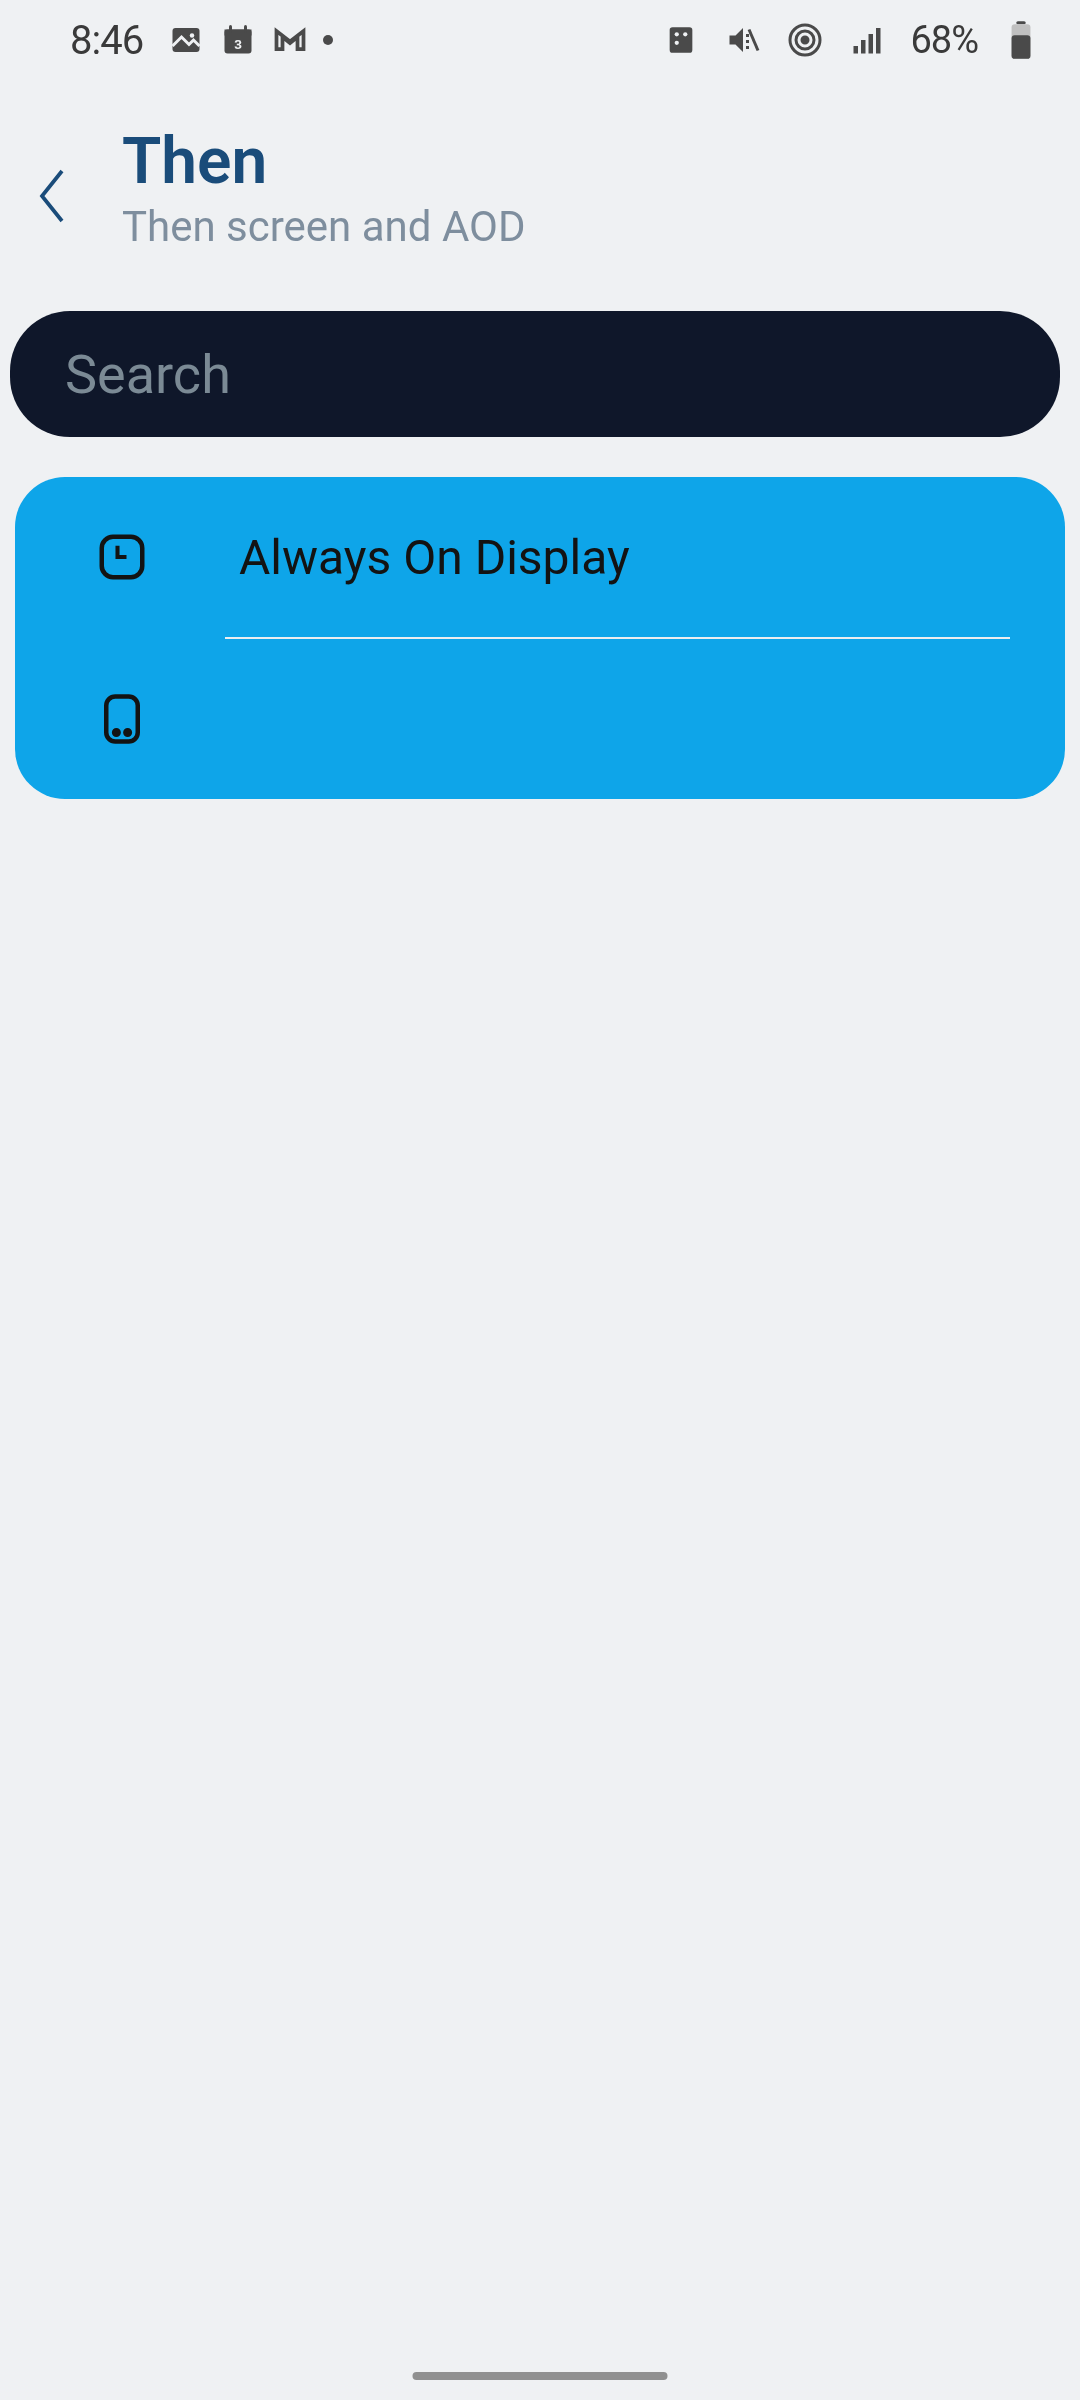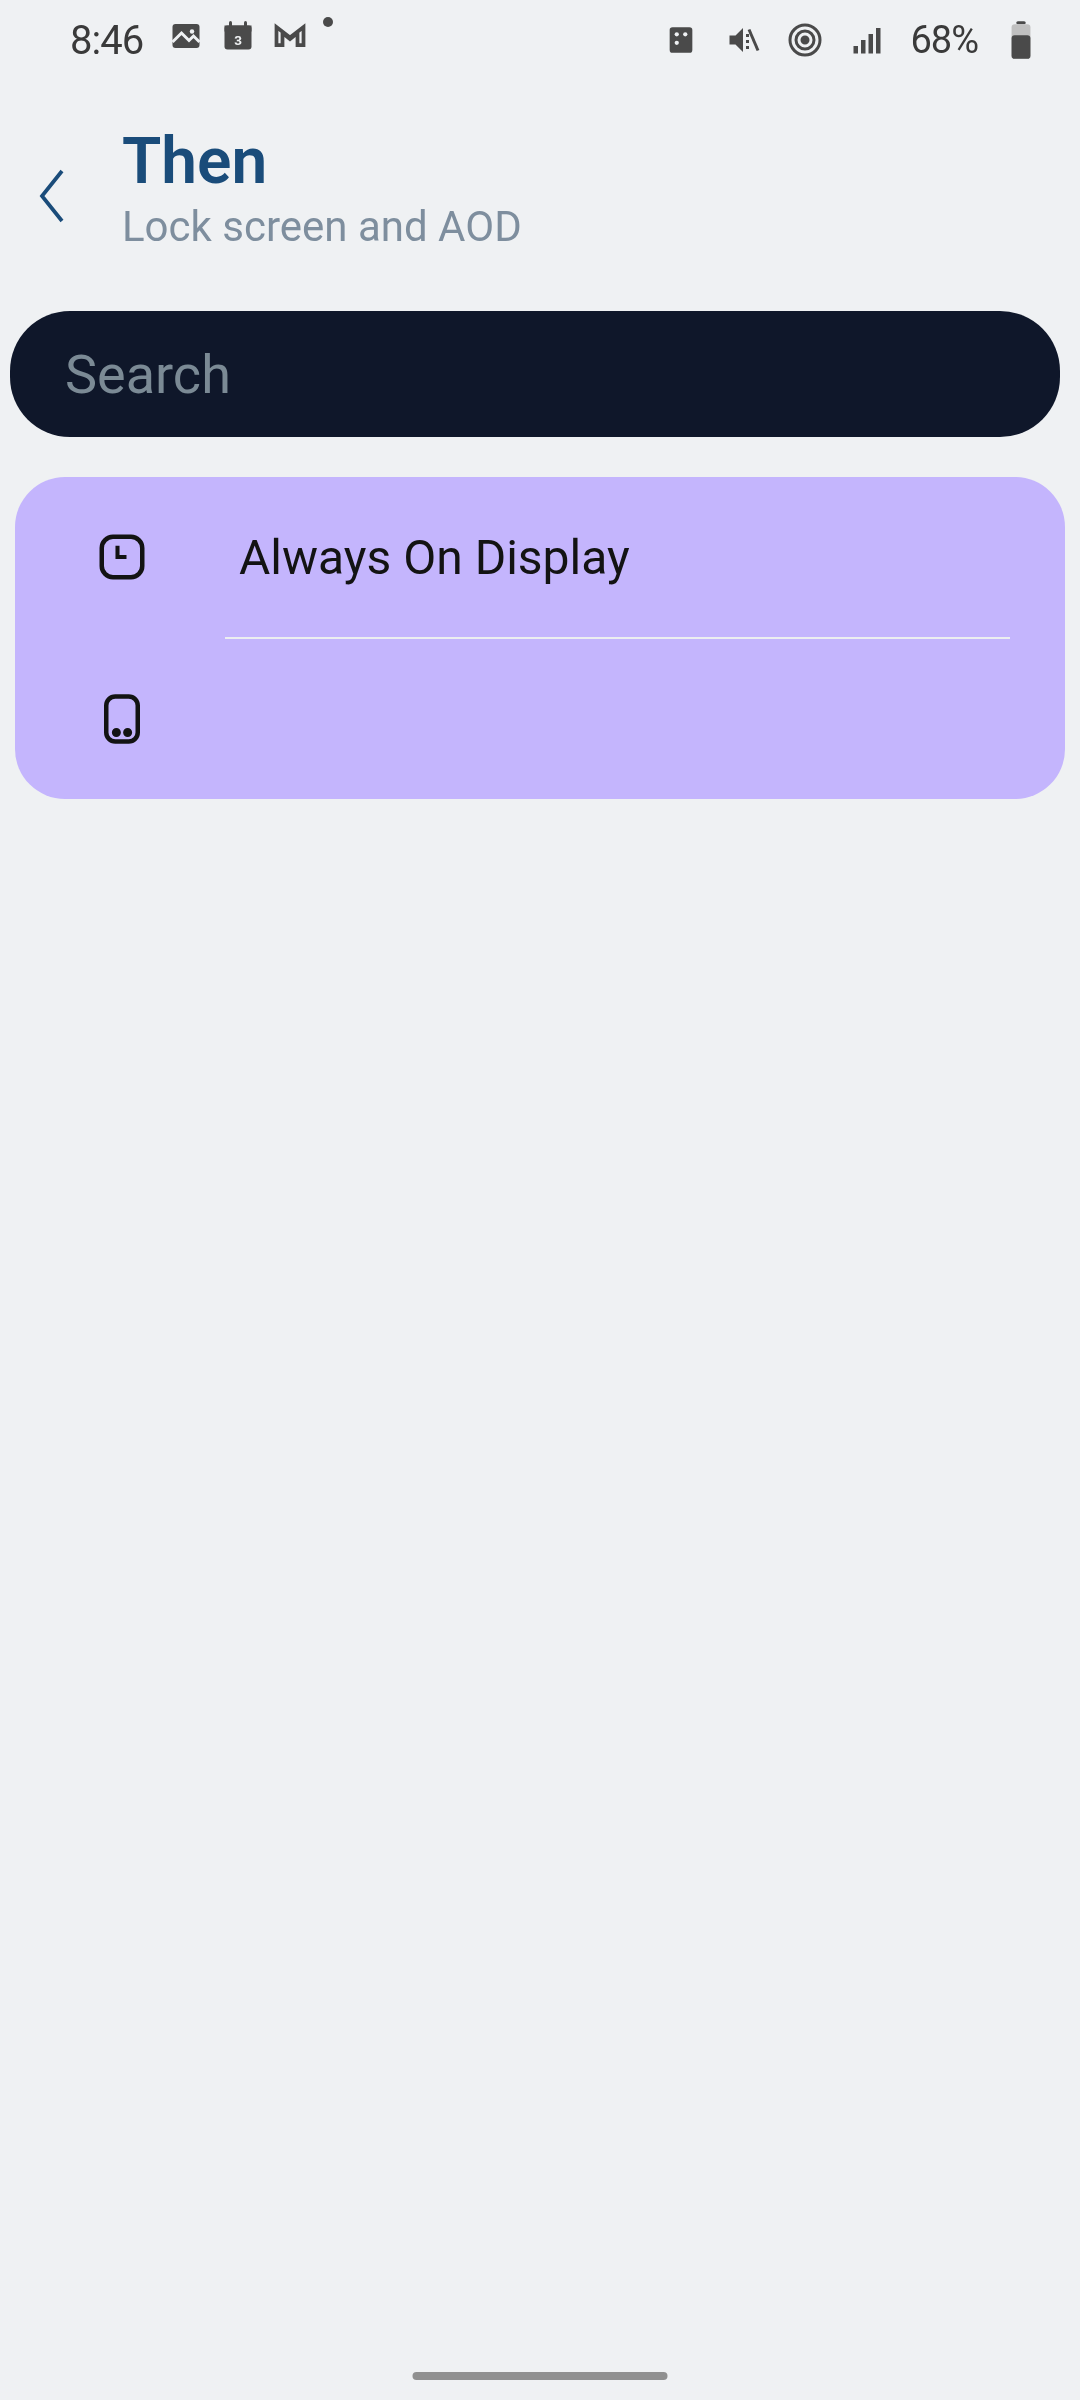--- a/index.html
+++ b/index.html
@@ -19,21 +19,21 @@
       height: 80px;
       display: flex;
       justify-content: space-between;
       align-items: center;
       padding: 0 40px 0 70px;
       font-size: 38px;
       color: #4a4a4a;
     }
     .status-left {
       display: flex;
-      align-items: flex-start;
+      align-items: center;
       gap: 14px;
     }
     .status-time {
       font-size: 40px;
       font-weight: 400;
       color: #3a3a3a;
       letter-spacing: -1px;
       margin-right: 10px;
     }
     .status-right {
@@ -98,21 +98,21 @@
       align-items: center;
       padding: 0 55px;
     }
     .search-placeholder {
       font-size: 54px;
       color: #7b8a95;
       font-weight: 400;
     }
     .list-card {
       margin: 0 15px;
-      background: #c4b5fd;
+      background: #0ea5e9;
       border-radius: 50px;
       overflow: hidden;
     }
     .list-item {
       display: flex;
       align-items: center;
       height: 160px;
       padding: 0 50px 0 80px;
     }
     .list-icon {
@@ -217,21 +217,21 @@
 </div>
 
 <div class="header">
   <div class="back-button">
     <svg viewBox="0 0 24 48" width="30" height="64" fill="none" stroke="#1a4c7a" stroke-width="3">
       <path d="M20 4 L4 24 L20 44"></path>
     </svg>
   </div>
   <div class="header-text">
     <div class="header-title">Then</div>
-    <div class="header-subtitle">Lock screen and AOD</div>
+    <div class="header-subtitle">Then screen and AOD</div>
   </div>
 </div>
 
 <div class="search-bar">
   <span class="search-placeholder">Search</span>
 </div>
 
 <div class="list-card">
   <div class="list-item">
     <span class="list-icon">

